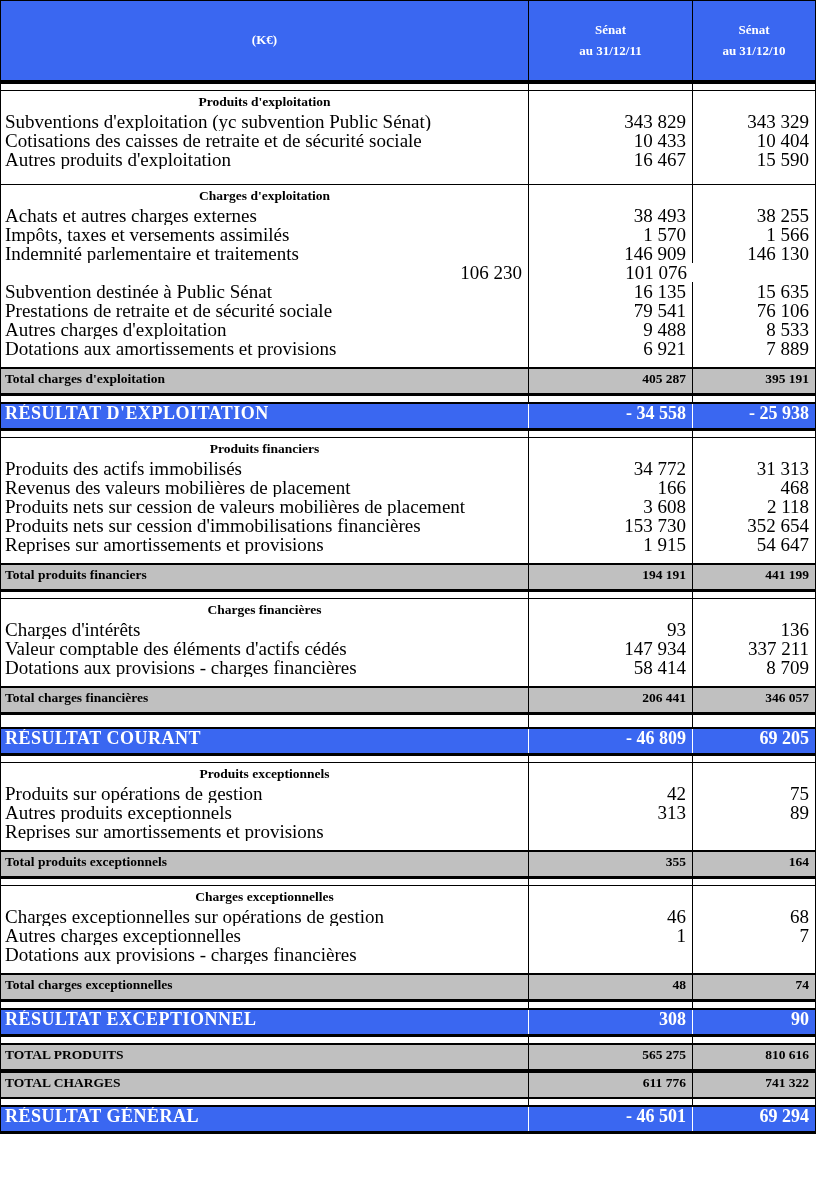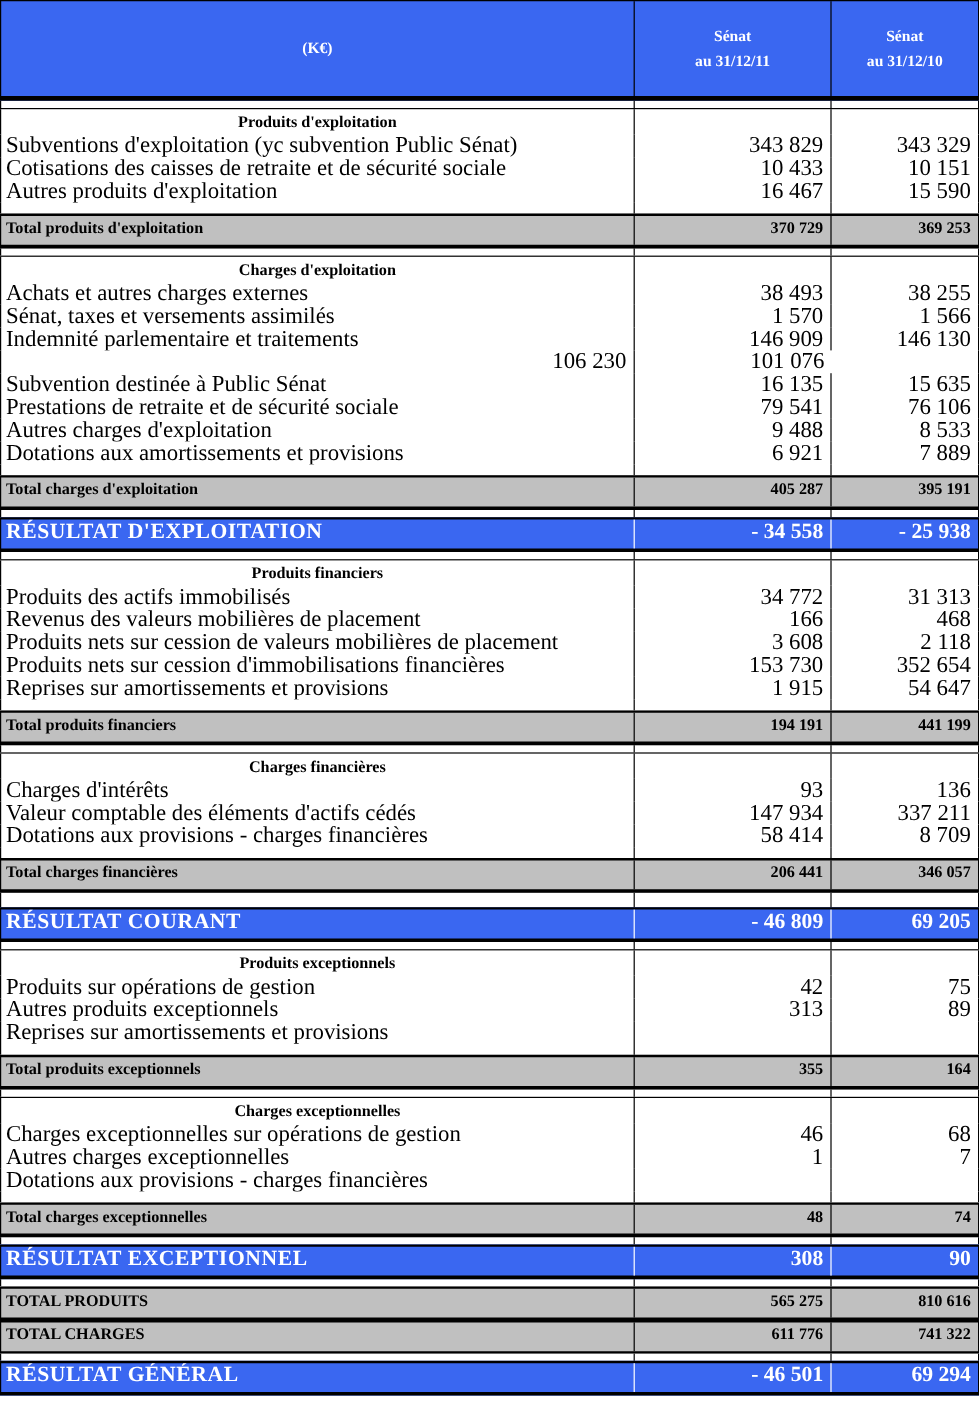--- a/index.html
+++ b/index.html
@@ -108,56 +108,51 @@
           <div class="c3"></div>
         </div>
         <div class="row item-row">
           <div class="c1">Subventions d'exploitation (yc subvention Public Sénat)</div>
           <div class="c2">343 829</div>
           <div class="c3">343 329</div>
         </div>
         <div class="row item-row">
           <div class="c1">Cotisations des caisses de retraite et de sécurité sociale</div>
           <div class="c2">10 433</div>
-          <div class="c3">10 151</div>
+          <div class="c3">10 404</div>
         </div>
         <div class="row item-row">
           <div class="c1">Autres produits d'exploitation</div>
           <div class="c2">16 467</div>
           <div class="c3">15 590</div>
         </div>
         <div class="row pad-row">
           <div class="c1"></div>
           <div class="c2"></div>
           <div class="c3"></div>
         </div>
       </div>
-      <div class="row trow">
-        <div class="c1">Total produits d'exploitation</div>
-        <div class="c2">370 729</div>
-        <div class="c3">369 253</div>
-      </div>
       <div class="row gap">
         <div class="c1"></div>
         <div class="c2"></div>
         <div class="c3"></div>
       </div>
       <div class="section">
         <div class="row title-row">
           <div class="c1">Charges d'exploitation</div>
           <div class="c2"></div>
           <div class="c3"></div>
         </div>
         <div class="row item-row">
           <div class="c1">Achats et autres charges externes</div>
           <div class="c2">38 493</div>
           <div class="c3">38 255</div>
         </div>
         <div class="row item-row">
-          <div class="c1">Sénat, taxes et versements assimilés</div>
+          <div class="c1">Impôts, taxes et versements assimilés</div>
           <div class="c2">1 570</div>
           <div class="c3">1 566</div>
         </div>
         <div class="row item-row">
           <div class="c1">Indemnité parlementaire et traitements</div>
           <div class="c2">146 909</div>
           <div class="c3">146 130</div>
         </div>
         <div class="row item-row">
           <div class="c2">106 230</div>

